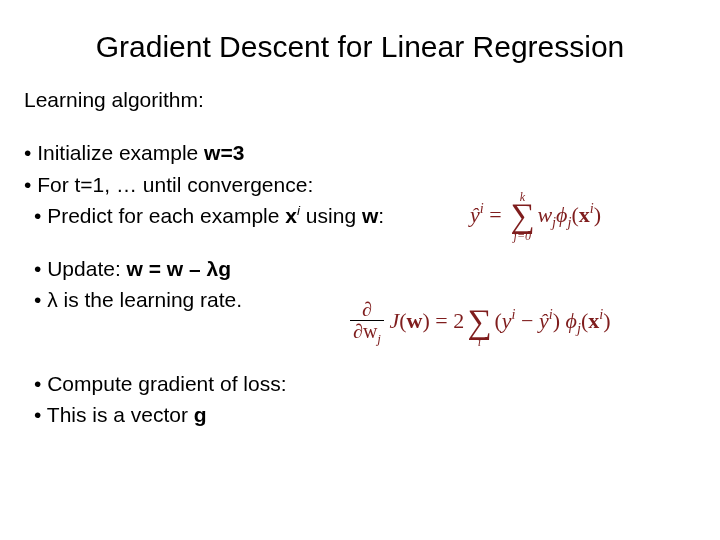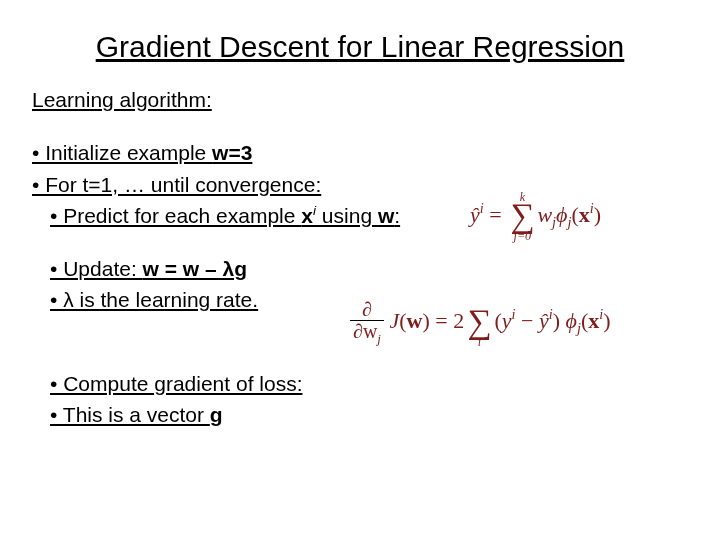--- a/index.html
+++ b/index.html
@@ -10,37 +10,36 @@
     background: #fff;
     font-family: Arial, Helvetica, sans-serif;
     color: #000;
   }
   .slide {
     box-sizing: border-box;
     width: 720px;
     height: 530px;
     padding: 24px 20px 20px 20px;
     position: relative;
-    text-decoration: underline;
   }
   .title {
     font-size: 30px;
     text-align: center;
     margin: 6px 0 22px 0;
     font-weight: normal;
   }
   .body {
     font-size: 21px;
     line-height: 1.3;
   }
   .sub {
     margin-top: 4px;
   }
-  .b1 { margin-left: 12px; }
-  .b2 { margin-left: 30px; }
+  .b1 { margin-left: 4px; }
+  .b2 { margin-left: 14px; }
   .blk { margin-top: 26px; }
   .bold { font-weight: bold; }
   sup { font-size: 0.65em; vertical-align: super; font-style: italic; }
   .formula-block {
     position: absolute;
     font-family: "Times New Roman", Times, serif;
     font-size: 22px;
     color: #7f1d1d;
   }
   .formula-yhat {

